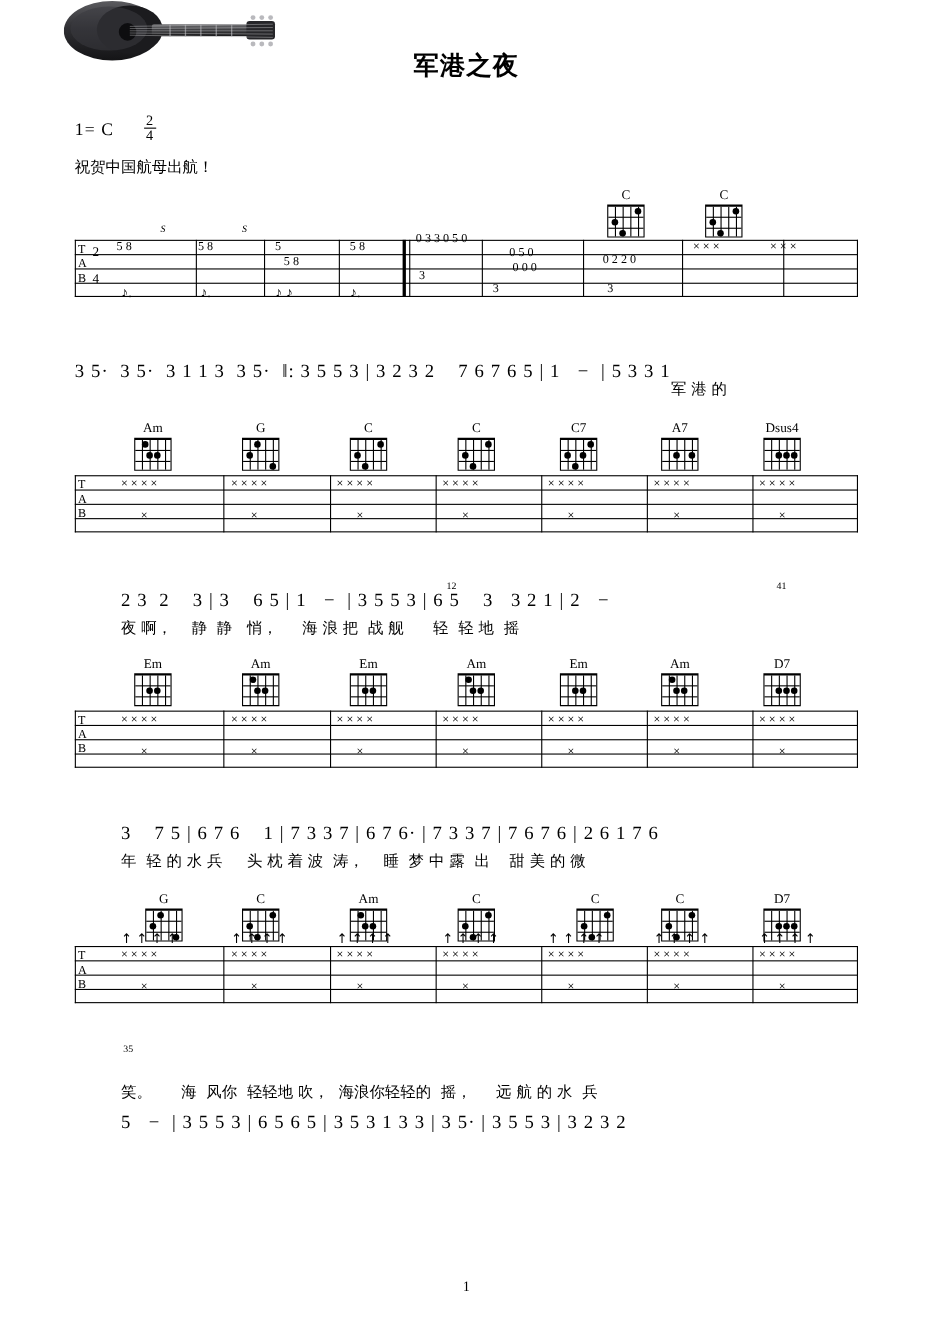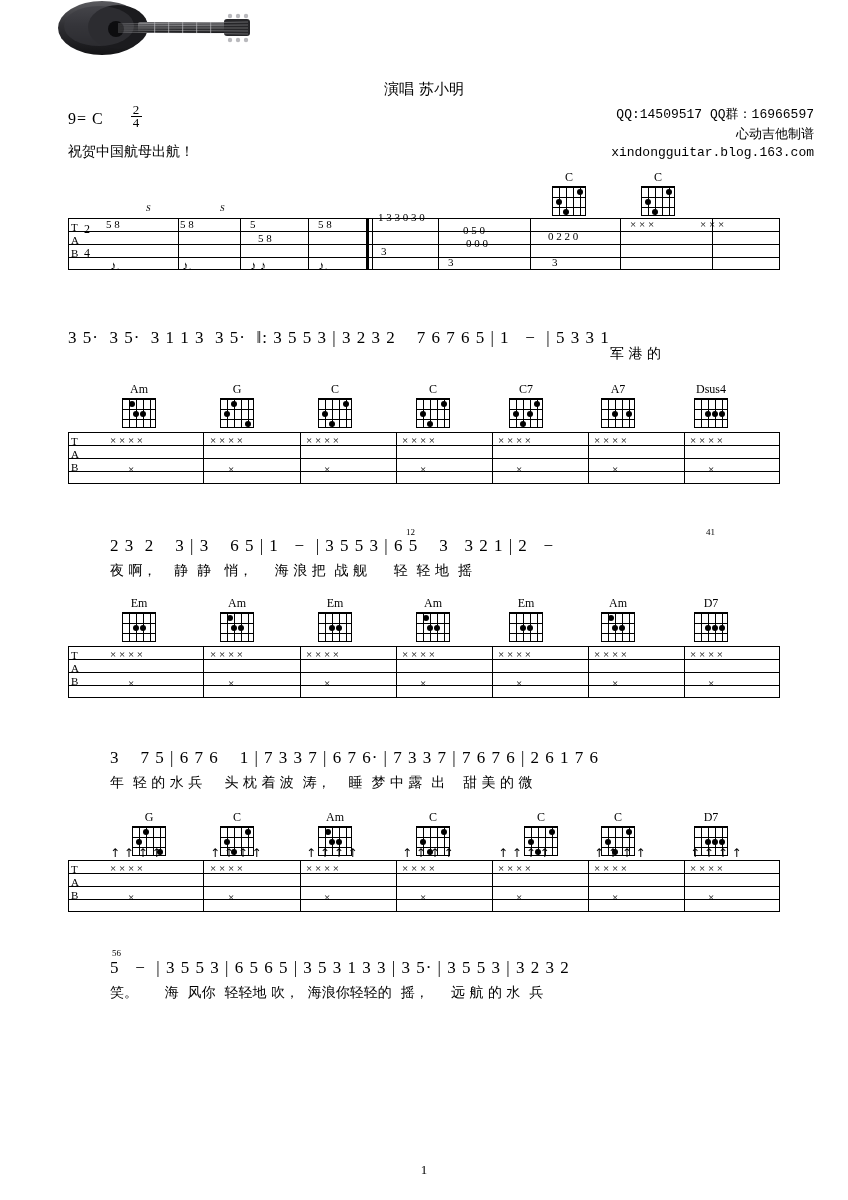--- a/index.html
+++ b/index.html
@@ -266,33 +266,28 @@
       <g stroke="#d8d8da" stroke-width="0.5" opacity="0.7">
         <line x1="60" y1="24" x2="190" y2="22"></line>
         <line x1="60" y1="26" x2="190" y2="25"></line>
         <line x1="60" y1="28" x2="190" y2="28"></line>
         <line x1="60" y1="30" x2="190" y2="31"></line>
         <line x1="60" y1="32" x2="190" y2="34"></line>
       </g>
     </svg>
   </div>
 
-  <div class="subtitle">演唱 苏小明</div>
-  <div class="key-sig">9= C</div>
+  <div class="title">军港之夜</div>
+  <div class="key-sig">1= C</div>
   <div class="meter">
     <span class="num">2</span>
     <span style="display:block;border-top:1px solid #000;width:11px;margin:0 auto;"></span>
     <span class="den">4</span>
   </div>
   <div class="dedication">祝贺中国航母出航！</div>
-  <div class="contact">
-    <div>QQ:14509517 QQ群：16966597</div>
-    <div class="line2">心动吉他制谱</div>
-    <div>xindongguitar.blog.163.com</div>
-  </div>
 
   <div class="system" style="top:0;">
 
     <div class="chord" style="left:548px; top:170px;">
       <div class="cname">C</div>
       <div class="grid">
         <div class="v" style="left:6px"></div>
           <div class="v" style="left:13px"></div>
         <div class="v" style="left:20px"></div>
           <div class="v" style="left:27px"></div>
@@ -337,21 +332,21 @@
     <div class="barline" style="left:620px;top:218px;height:52px;"></div>
     <div class="barline" style="left:712px;top:218px;height:52px;"></div>
 
     <div class="smalltext" style="left:146px;top:203px;font-style:italic;">S</div>
     <div class="smalltext" style="left:220px;top:203px;font-style:italic;">S</div>
     <div class="smalltext" style="left:106px;top:218px;font-size:11px;">5  8</div>
     <div class="smalltext" style="left:180px;top:218px;font-size:11px;">5  8</div>
     <div class="smalltext" style="left:250px;top:218px;font-size:11px;">5</div>
     <div class="smalltext" style="left:258px;top:232px;font-size:11px;">5  8</div>
     <div class="smalltext" style="left:318px;top:218px;font-size:11px;">5  8</div>
-    <div class="smalltext" style="left:378px;top:211px;font-size:11px;">1 3 3 0   3  0</div>
+    <div class="smalltext" style="left:378px;top:211px;font-size:11px;">0 3 3 0   5  0</div>
     <div class="smalltext" style="left:381px;top:245px;font-size:11px;">3</div>
     <div class="smalltext" style="left:463px;top:224px;font-size:11px;">0    5    0</div>
     <div class="smalltext" style="left:466px;top:237px;font-size:11px;">0  0   0</div>
     <div class="smalltext" style="left:448px;top:256px;font-size:11px;">3</div>
     <div class="smalltext" style="left:548px;top:230px;font-size:11px;">0  2  2  0</div>
     <div class="smalltext" style="left:552px;top:256px;font-size:11px;">3</div>
     <div class="smalltext" style="left:630px;top:218px;font-size:11px;">×  ×    ×</div>
     <div class="smalltext" style="left:700px;top:218px;font-size:11px;">×  ×  ×</div>
 
     <div class="smalltext" style="left:110px;top:258px;font-size:13px;">♪.</div>
@@ -759,20 +754,20 @@
     <div class="smalltext" style="left:594px;top:862px;font-size:11px;">×  ×   ×   ×</div>
     <div class="smalltext" style="left:690px;top:862px;font-size:11px;">×  ×   ×   ×</div>
     <div class="smalltext" style="left:128px;top:891px;font-size:11px;">×</div>
     <div class="smalltext" style="left:228px;top:891px;font-size:11px;">×</div>
     <div class="smalltext" style="left:324px;top:891px;font-size:11px;">×</div>
     <div class="smalltext" style="left:420px;top:891px;font-size:11px;">×</div>
     <div class="smalltext" style="left:516px;top:891px;font-size:11px;">×</div>
     <div class="smalltext" style="left:612px;top:891px;font-size:11px;">×</div>
     <div class="smalltext" style="left:708px;top:891px;font-size:11px;">×</div>
 
-    <div class="smalltext" style="left:112px;top:948px;">56</div>
-
-    <div class="numrow" style="top:958px; left:110px;font-family:Liberation Serif, serif;">5   −  | 3 5 5 3 | 6 5 6 5 | 3 5 3 1 3 3 | 3 5· | 3 5 5 3 | 3 2 3 2</div>
+    <div class="smalltext" style="left:112px;top:948px;">35</div>
+
+    <div class="numrow" style="top:1010px; left:110px;font-family:Liberation Serif, serif;">5   −  | 3 5 5 3 | 6 5 6 5 | 3 5 3 1 3 3 | 3 5· | 3 5 5 3 | 3 2 3 2</div>
     <div class="lyricrow" style="top:984px; left:110px;">笑。      海  风你  轻轻地 吹，  海浪你轻轻的  摇，     远 航 的 水  兵</div>
   </div>
 
   <div class="page-number">1</div>
 </div>
 
 </body></html>

